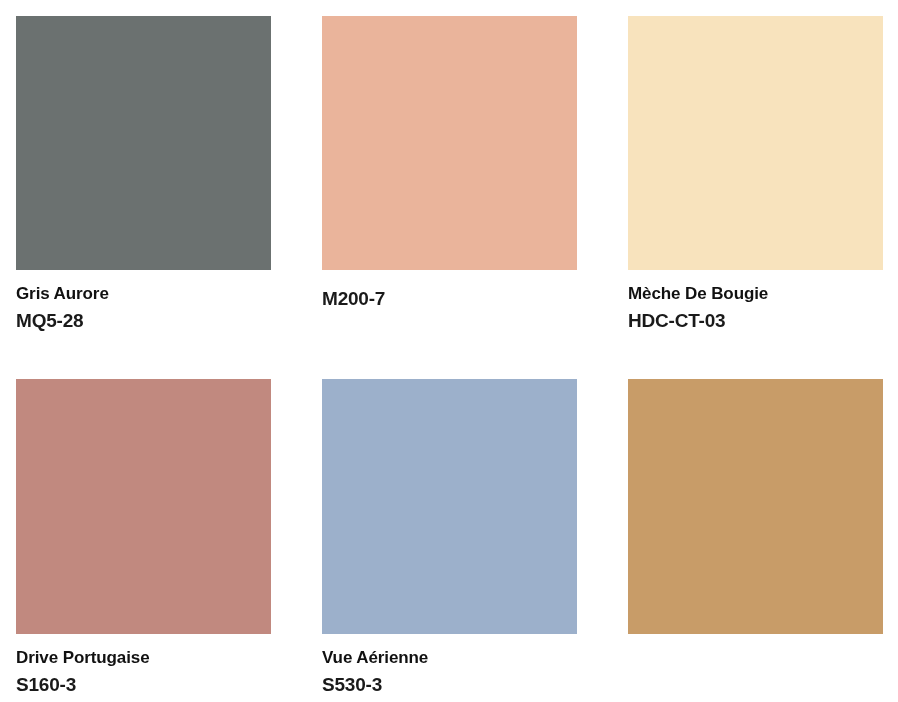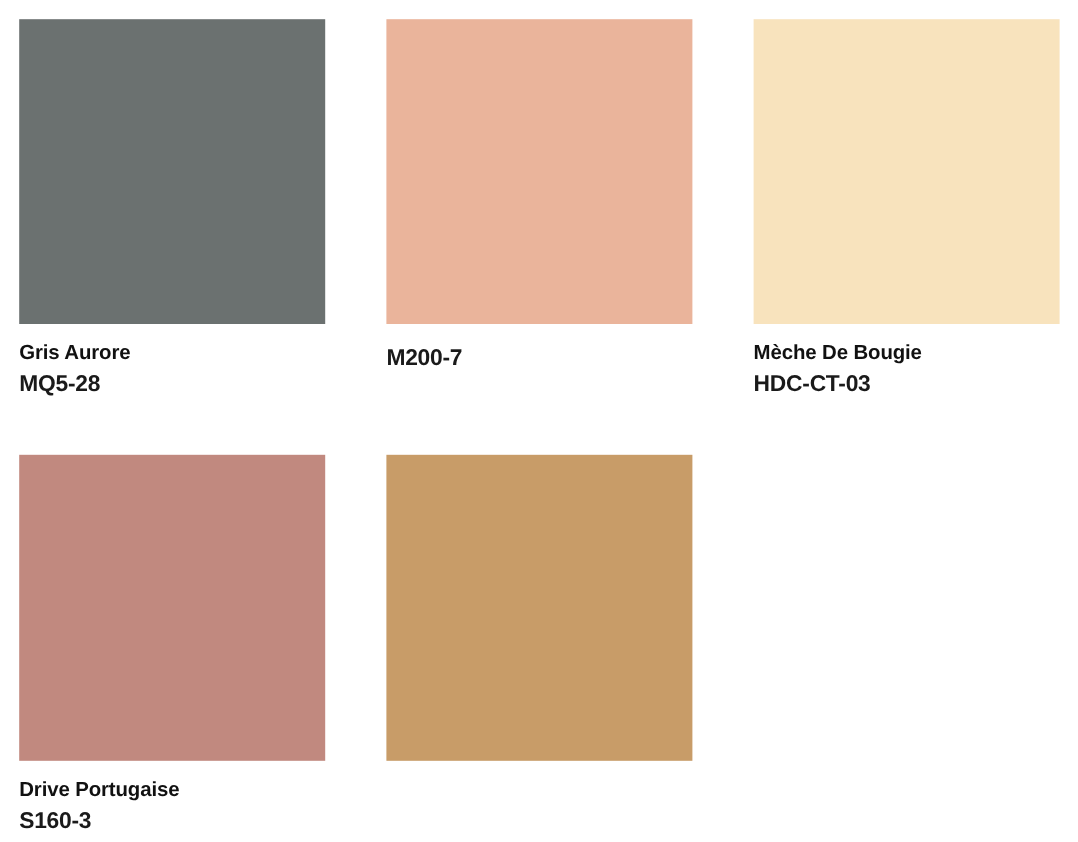--- a/index.html
+++ b/index.html
@@ -91,18 +91,25 @@
   </div>
 
   <div class="swatch-card row-two">
     <div class="swatch-chip" style="background-color: rgb(193, 137, 127);"></div>
     <div class="swatch-meta">
       <span class="swatch-name">Drive Portugaise</span>
       <span class="swatch-code">S160-3</span>
     </div>
   </div>
 
+  <div class="swatch-card row-two">
+    <div class="swatch-chip" style="background-color: rgb(156, 176, 203);"></div>
+    <div class="swatch-meta">
+      <span class="swatch-name">Vue Aérienne</span>
+      <span class="swatch-code">S530-3</span>
+    </div>
+  </div>
 
   <div class="swatch-card row-two">
     <div class="swatch-chip" style="background-color: rgb(200, 156, 104);"></div>
   </div>
 
 </div>
 
 </body></html>

